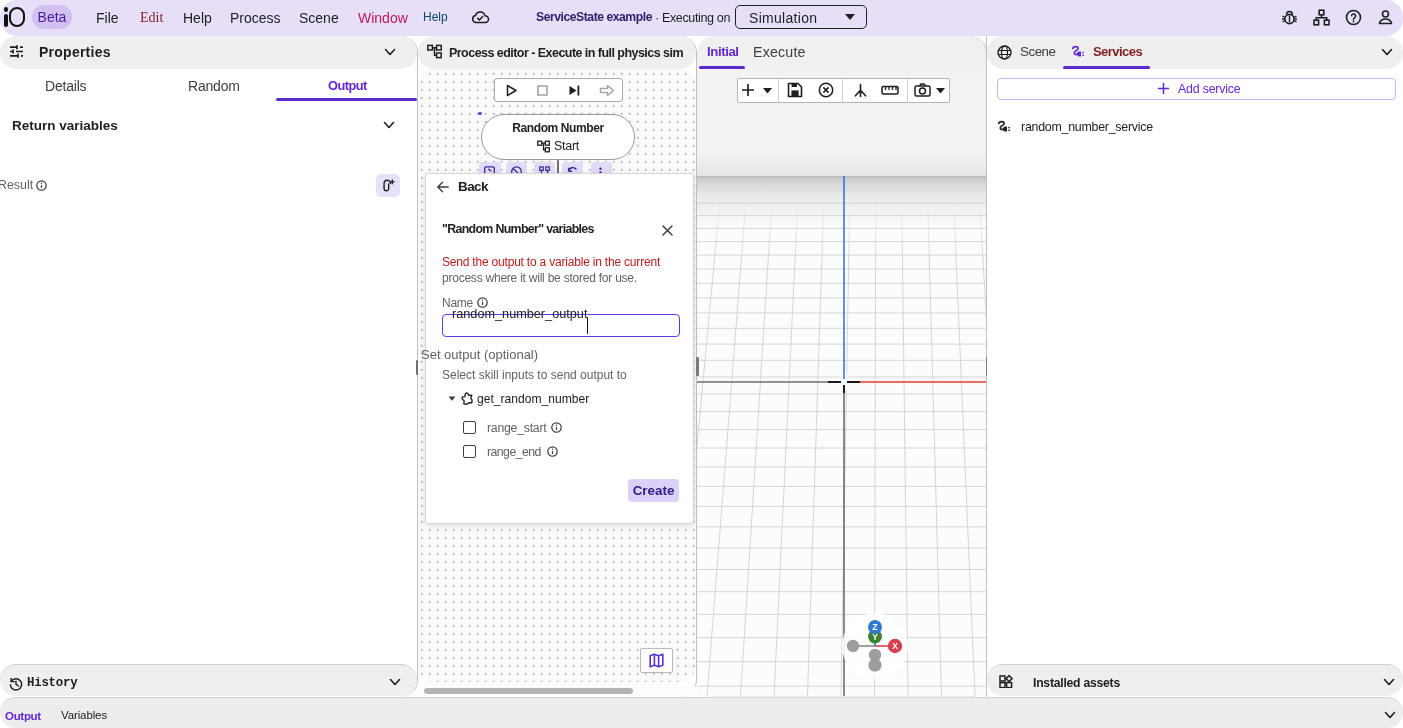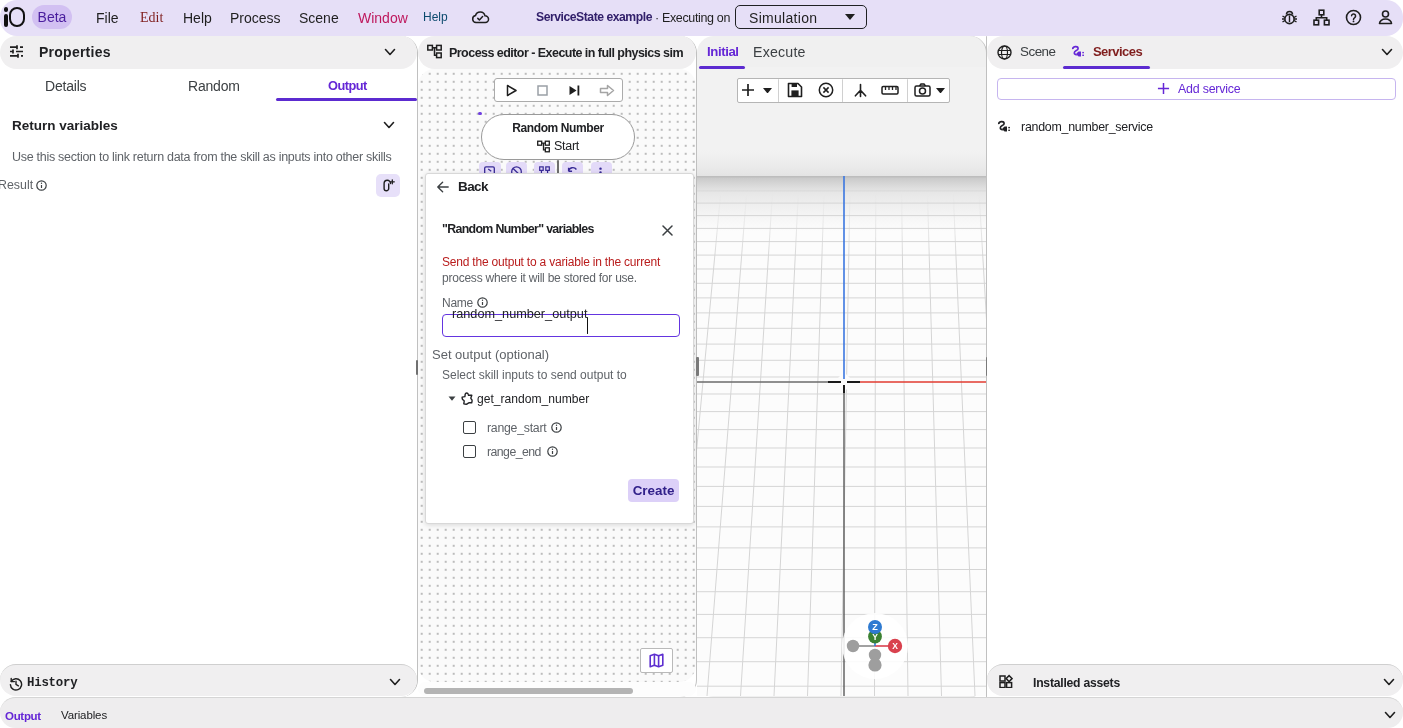--- a/index.html
+++ b/index.html
@@ -63,21 +63,20 @@
       <path d="M1.5 1.5 L6.0 6.5 L10.5 1.5" stroke="#1f1f1f" stroke-width="1.6" stroke-linecap="round" stroke-linejoin="round"></path>
     </svg>
 <div style="position:absolute;left:45px;top:77.5px;font-size:14px;color:#3c4043;font-weight:400;font-family:'Liberation Sans', sans-serif;letter-spacing:-0.2px;white-space:nowrap;">Details</div>
 <div style="position:absolute;left:188px;top:77.5px;font-size:14px;color:#3c4043;font-weight:400;font-family:'Liberation Sans', sans-serif;letter-spacing:-0.2px;white-space:nowrap;">Random</div>
 <div style="position:absolute;left:328px;top:77.5px;font-size:12.8px;color:#6527d6;font-weight:700;font-family:'Liberation Sans', sans-serif;letter-spacing:-0.55px;white-space:nowrap;">Output</div>
 <div class="abs" style="left:276px;top:98px;width:140.5px;height:2.5px;background:#5c2bd0"></div>
 <div style="position:absolute;left:12px;top:117.5px;font-size:13.5px;color:#202124;font-weight:700;font-family:'Liberation Sans', sans-serif;letter-spacing:0;white-space:nowrap;">Return variables</div>
 <svg style="position:absolute;left:383px;top:121px" width="12" height="8" viewBox="0 0 12 8" fill="none">
       <path d="M1.5 1.5 L6.0 6.5 L10.5 1.5" stroke="#1f1f1f" stroke-width="1.6" stroke-linecap="round" stroke-linejoin="round"></path>
     </svg>
-<div style="position:absolute;left:12px;top:150px;font-size:12.5px;color:#5f6368;font-weight:400;font-family:'Liberation Sans', sans-serif;letter-spacing:-0.28px;white-space:nowrap;">Use this section to link return data from the skill as inputs into other skills</div>
 <div style="position:absolute;left:-2px;top:178px;font-size:12.4px;color:#5f6368;font-weight:400;font-family:'Liberation Sans', sans-serif;letter-spacing:0;white-space:nowrap;">Result</div>
 <svg style="position:absolute;left:36px;top:179.5px" width="11" height="11" viewBox="0 0 11 11" fill="none">
       <circle cx="5.5" cy="5.5" r="4.7" stroke="#3c4043" stroke-width="1.2"></circle>
 <path d="M5.5 5 V8" stroke="#3c4043" stroke-width="1.2"></path>
 <circle cx="5.5" cy="3.2" r="0.7" fill="#3c4043"></circle>
     </svg>
 <div class="abs" style="left:376px;top:173.5px;width:24px;height:23px;border-radius:5px;background:#e7e0f9"></div>
 <svg style="position:absolute;left:381px;top:178.5px" width="14" height="14" viewBox="0 0 14 14" fill="none">
       <path d="M9.5 4.5 a3.2 3.2 0 1 0 -6.4 0 v5 a2.3 2.3 0 0 0 4.6 0 V5" stroke="#1f1f1f" stroke-width="1.4" stroke-linecap="round"></path>
 <path d="M9.3 2.8 h4 M11.3 0.8 v4" stroke="#1f1f1f" stroke-width="1.3" stroke-linecap="round"></path>
@@ -174,21 +173,21 @@
 <div style="position:absolute;left:442px;top:271px;font-size:12px;color:#5f6368;font-weight:400;font-family:'Liberation Sans', sans-serif;letter-spacing:-0.23px;white-space:nowrap;">process where it will be stored for use.</div>
 <div style="position:absolute;left:442px;top:295.5px;font-size:12px;color:#5f6368;font-weight:400;font-family:'Liberation Sans', sans-serif;letter-spacing:-0.25px;white-space:nowrap;">Name</div>
 <svg style="position:absolute;left:477px;top:296.5px" width="11" height="11" viewBox="0 0 11 11" fill="none">
       <circle cx="5.5" cy="5.5" r="4.7" stroke="#3c4043" stroke-width="1.2"></circle>
 <path d="M5.5 5 V8" stroke="#3c4043" stroke-width="1.2"></path>
 <circle cx="5.5" cy="3.2" r="0.7" fill="#3c4043"></circle>
     </svg>
 <div class="abs" style="left:442px;top:314px;width:238px;height:23px;border:1.7px solid #6435e0;border-radius:4px;background:#fff"></div>
 <div style="position:absolute;left:452px;top:307px;font-size:12.7px;color:#202124;font-weight:400;font-family:'Liberation Sans', sans-serif;letter-spacing:0;white-space:nowrap;">random_number_output</div>
 <div class="abs" style="left:587px;top:317px;width:1.3px;height:17px;background:#111"></div>
-<div style="position:absolute;left:432px;top:346.5px;font-size:13px;color:#5f6368;font-weight:400;font-family:'Liberation Sans', sans-serif;letter-spacing:0;white-space:nowrap;">Set output (optional)</div>
+<div style="position:absolute;left:421px;top:346.5px;font-size:13px;color:#5f6368;font-weight:400;font-family:'Liberation Sans', sans-serif;letter-spacing:0;white-space:nowrap;">Set output (optional)</div>
 <div style="position:absolute;left:442px;top:367.5px;font-size:12px;color:#5f6368;font-weight:400;font-family:'Liberation Sans', sans-serif;letter-spacing:0;white-space:nowrap;">Select skill inputs to send output to</div>
 <svg style="position:absolute;left:448px;top:396px" width="8" height="5" viewBox="0 0 8 5" fill="none">
       <path d="M0.5 0.5 L7.5 0.5 L4 4.8 Z" fill="#3c4043"></path>
     </svg>
 <svg style="position:absolute;left:461px;top:391.5px" width="14" height="14" viewBox="0 0 14 14" fill="none">
       <path d="M4.2 2.2 c0.4 -1.6 2.6 -1.6 3 0 l0.3 1 h3.3 l-0.9 2.6 c-0.5 1.5 1.5 1.5 1.2 3 l-0.4 2 h-2.4 c-1.6 0 -1.6 1.6 -3.2 1.4 l-2.3 -0.3 0.4 -2.8 c0.2 -1.4 -1.7 -0.6 -1.9 -2.2 l-0.2 -1.8 2.8 -0.5 Z" stroke="#202124" stroke-width="1.4" stroke-linejoin="round"></path>
     </svg>
 <div style="position:absolute;left:477px;top:392px;font-size:12.1px;color:#202124;font-weight:400;font-family:'Liberation Sans', sans-serif;letter-spacing:0;white-space:nowrap;">get_random_number</div>
 <div style="position:absolute;left:463px;top:420.5px;width:13px;height:13px;border:1.8px solid #3c4043;border-radius:2px;box-sizing:border-box"></div>
 <div style="position:absolute;left:487px;top:420.5px;font-size:12.3px;color:#5f6368;font-weight:400;font-family:'Liberation Sans', sans-serif;letter-spacing:-0.25px;white-space:nowrap;">range_start</div>

